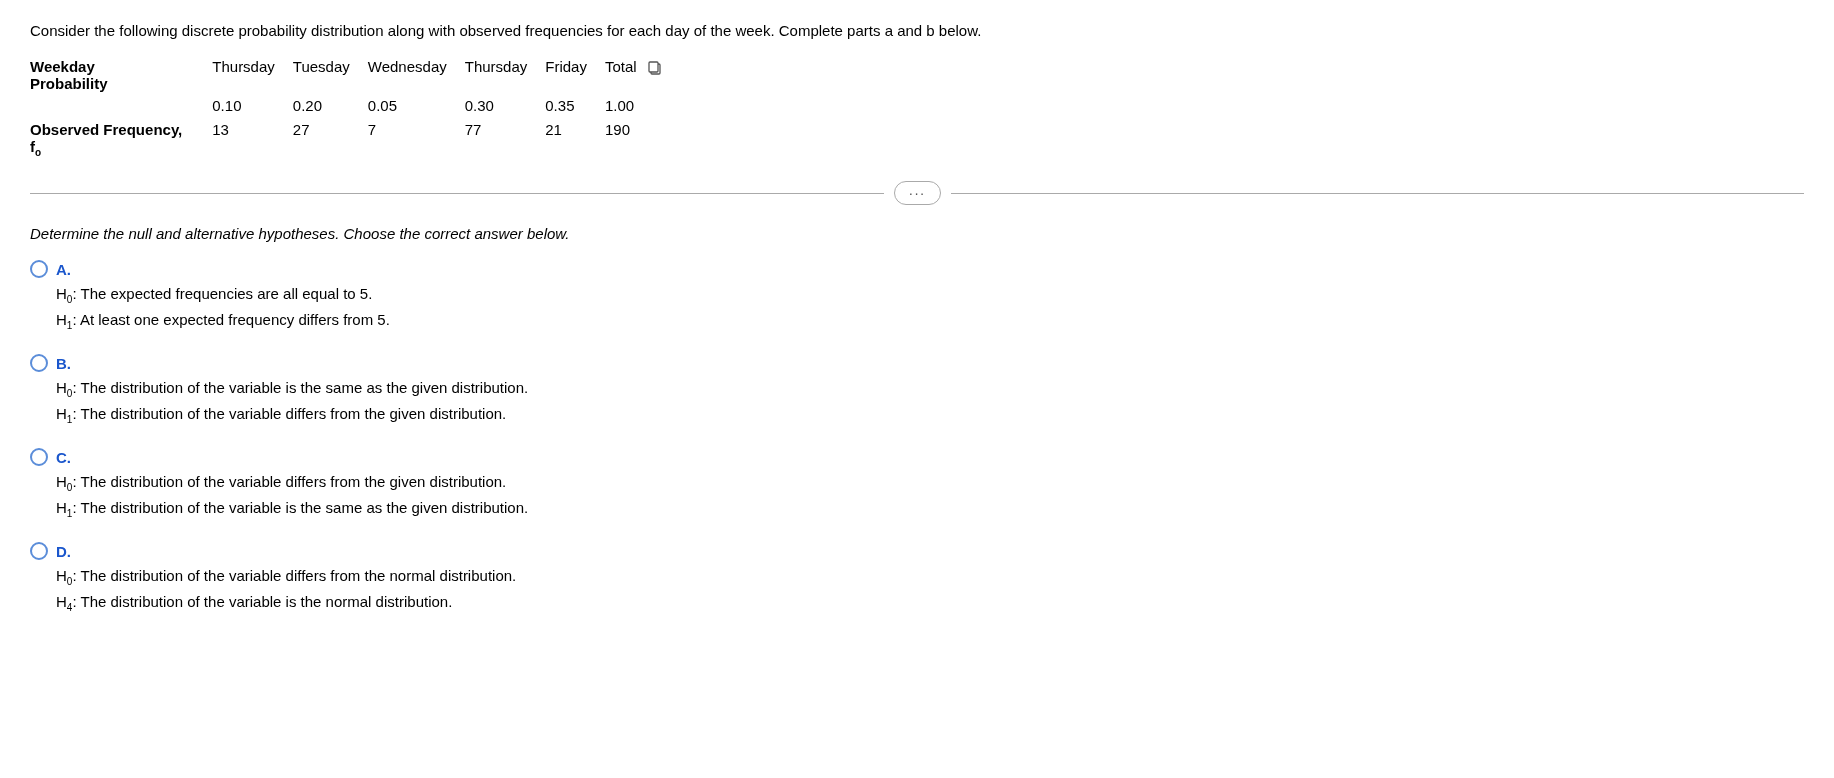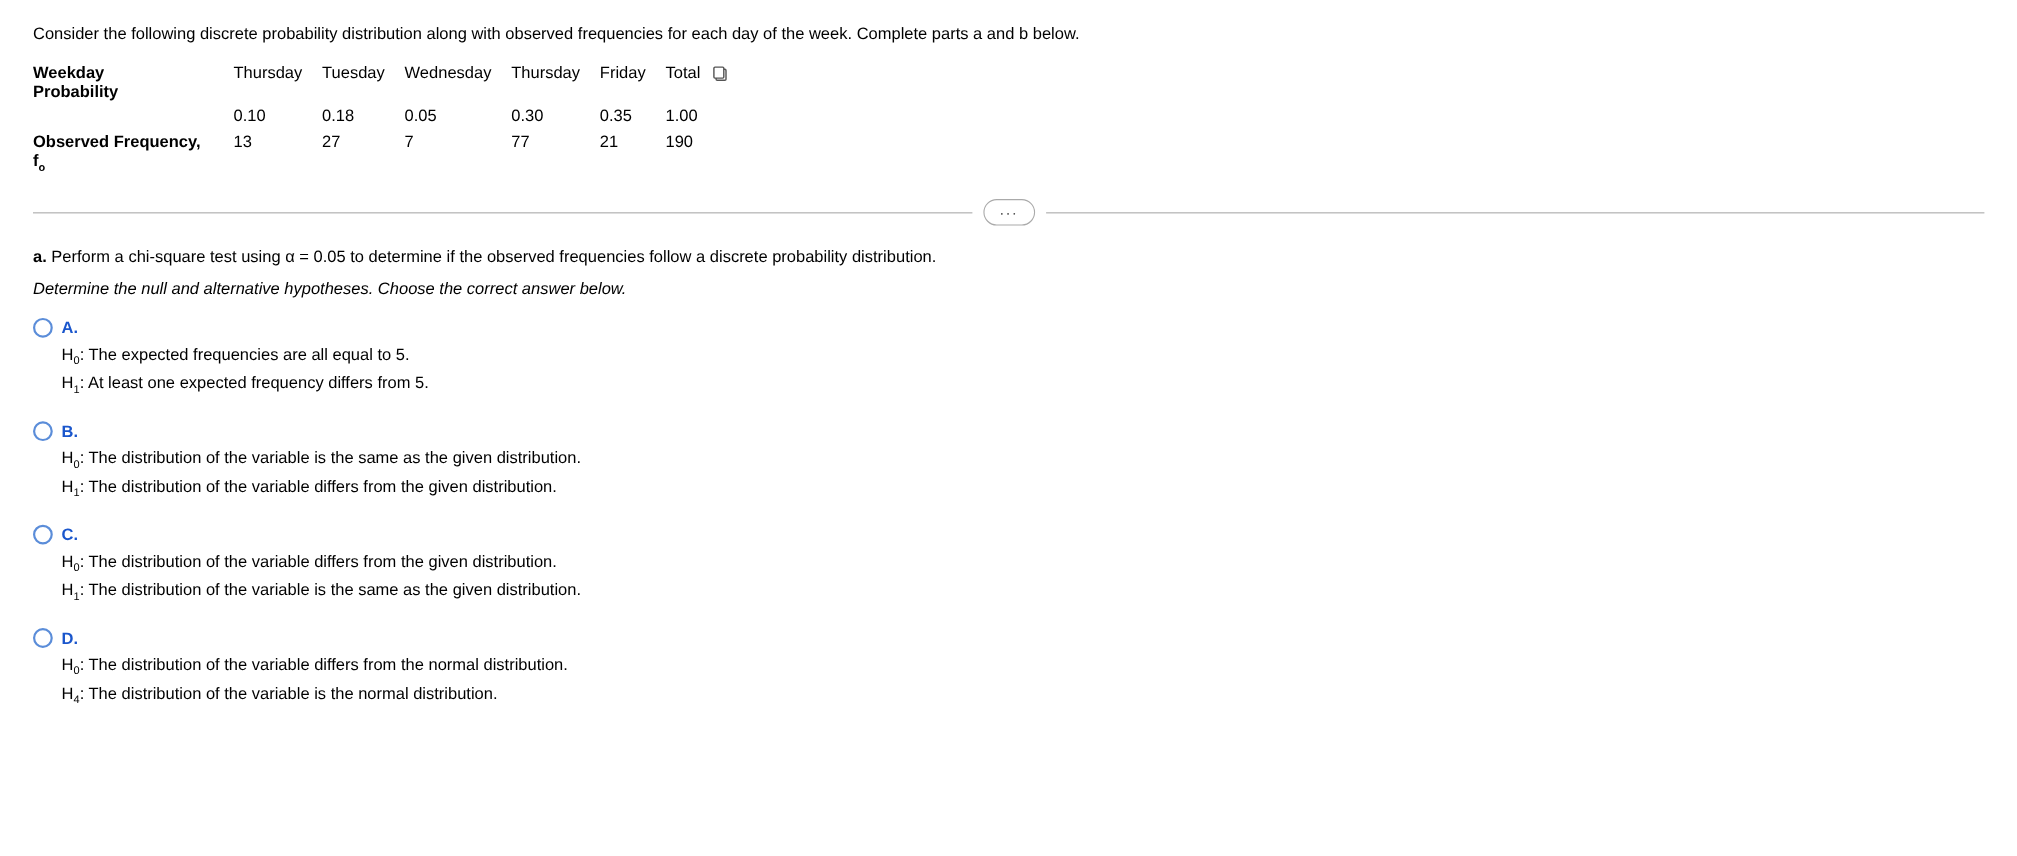--- a/index.html
+++ b/index.html
@@ -141,21 +141,21 @@
         <svg width="16" height="16" viewBox="0 0 16 16" fill="none" xmlns="http://www.w3.org/2000/svg">
           <rect x="4" y="4" width="9" height="10" rx="1" stroke="#555" stroke-width="1.3" fill="none"></rect>
           <rect x="2" y="2" width="9" height="10" rx="1" stroke="#555" stroke-width="1.3" fill="white"></rect>
         </svg>
       </span>
     </td>
   </tr>
   <tr>
     <td></td>
     <td>0.10</td>
-    <td>0.18</td>
+    <td>0.20</td>
     <td>0.05</td>
     <td>0.30</td>
     <td>0.35</td>
     <td>1.00</td>
   </tr>
   <tr class="freq-row">
     <td>
       <strong>Observed Frequency,<br>f<sub>o</sub></strong>
     </td>
     <td>13</td>
@@ -168,23 +168,20 @@
 </tbody>
   </table>
 
 <div class="divider-section">
   <div class="divider-line"></div>
   <button class="divider-btn">···</button>
   <div class="divider-line"></div>
 </div>
 
 <div>
-  <p class="section-a-label">
-    <strong>a.</strong> <span>Perform a chi-square test using α = 0.05 to determine if the observed frequencies follow a discrete probability distribution.</span>
-  </p>
   <p class="hypotheses-prompt">Determine the null and alternative hypotheses. Choose the correct answer below.</p>
 
   <div class="option-block">
     <div class="radio-circle"></div>
     <div>
       <span class="option-letter">A.</span>
       <span class="option-text">
         <span class="h0">H<sub>0</sub>: The expected frequencies are all equal to 5.</span>
         <span class="h1">H<sub>1</sub>: At least one expected frequency differs from 5.</span>
       </span>

